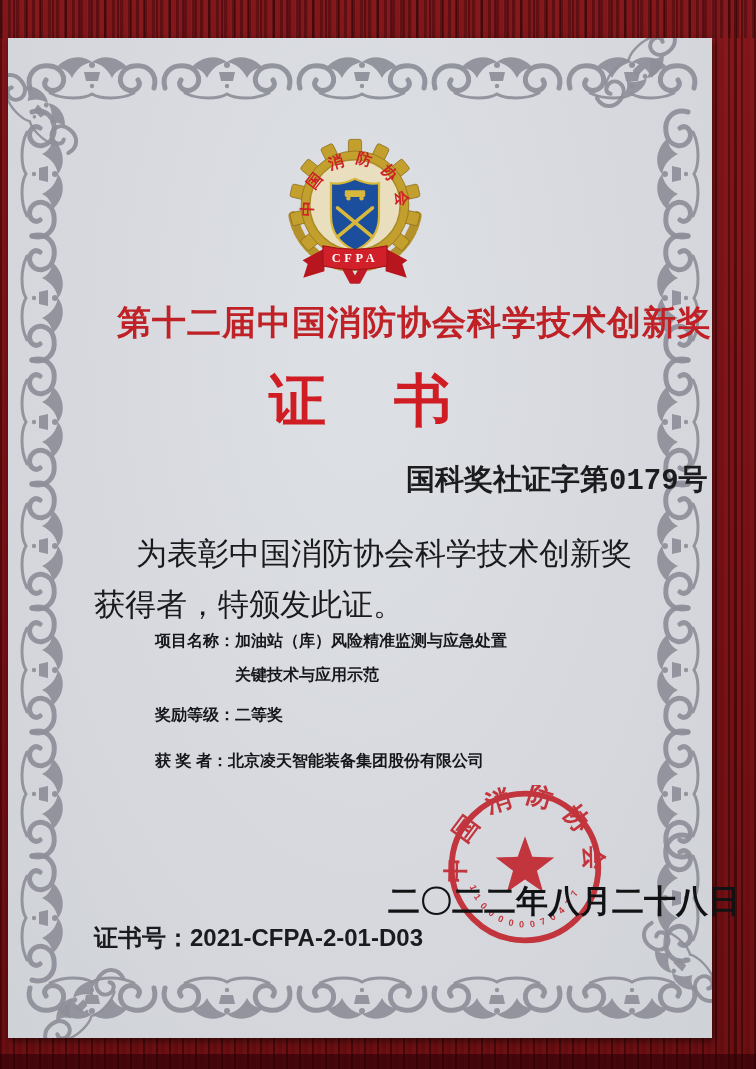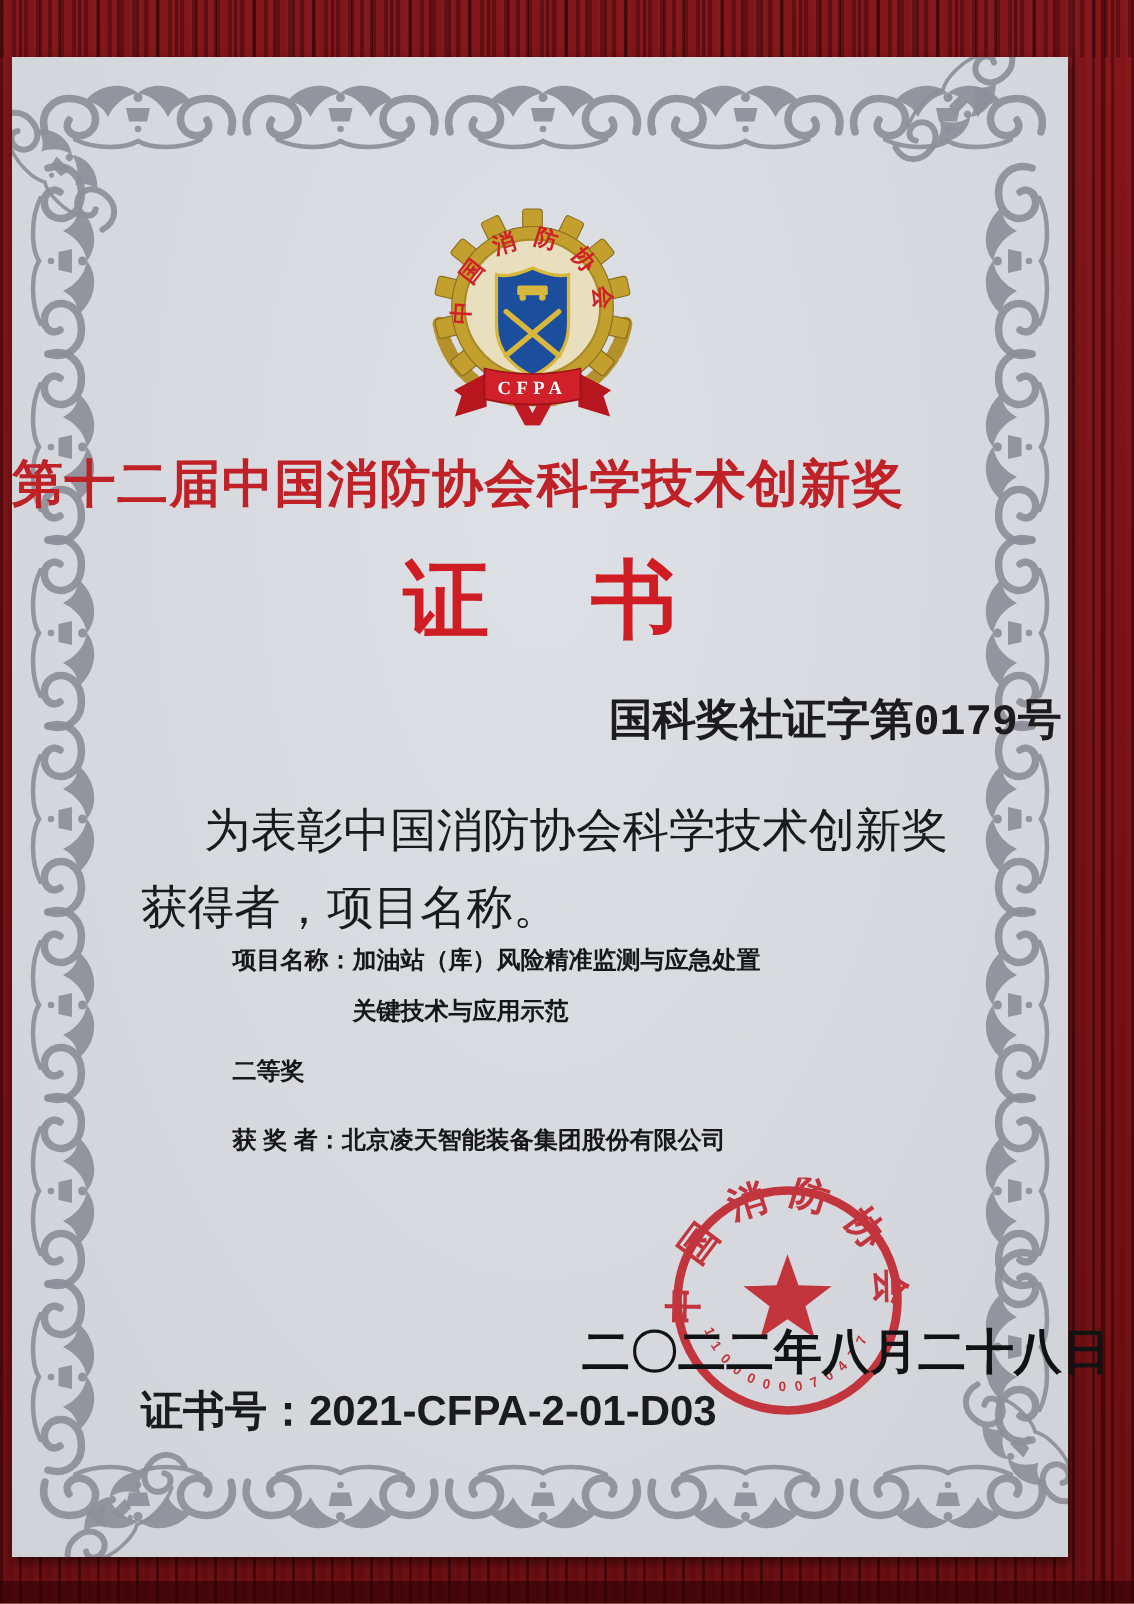--- a/index.html
+++ b/index.html
@@ -28,21 +28,21 @@
   .paper{
     position:absolute;left:8px;top:38px;width:704px;height:1000px;
     background:radial-gradient(ellipse at 50% 30%, #dde0e4 0%, #d6d8dd 60%, #cfd2d7 100%);
     box-shadow:2px 3px 7px rgba(0,0,0,.5);
   }
   .border-svg{position:absolute;left:0;top:0;width:704px;height:1000px;}
 
   .emblem{position:absolute;left:274px;top:97px;width:146px;height:150px;}
 
   .award-title{
-    position:absolute;left:0;top:262px;width:704px;text-align:left;
+    position:absolute;left:0;top:262px;width:704px;text-align:right;
     font-size:34px;font-weight:bold;color:var(--title-red);
     letter-spacing:1px;white-space:nowrap;
   }
   .cert-title{
     position:absolute;left:0;top:333px;width:704px;
     display:flex;justify-content:center;gap:68px;
     font-size:57px;font-weight:bold;color:var(--cert-red);
     font-family:"Liberation Sans", sans-serif;line-height:1.05;
   }
   .issue-no{
@@ -65,21 +65,21 @@
   .f-winner{top:706px;align-items:flex-end;}
 
   .seal{position:absolute;left:435px;top:747px;width:164px;height:164px;opacity:.88;}
   .date-line{
     position:absolute;left:380px;top:842px;
     font-size:32px;font-weight:bold;color:#111214;letter-spacing:0px;white-space:nowrap;
   }
   .cert-no{
     position:absolute;left:86px;top:884px;
     font-family:"Liberation Sans", sans-serif;
-    font-size:28px;font-weight:bold;color:#1a1b1e;white-space:nowrap;
+    font-size:24px;font-weight:bold;color:#1a1b1e;white-space:nowrap;
   }
 </style>
 </head>
 <body>
 
 <div class="stage">
   <div class="wood-top-band"></div>
   <div class="wood-seam"></div>
   <div class="wood-bottom"></div>
 
@@ -191,31 +191,32 @@
 
     <div class="award-title">第十二届中国消防协会科学技术创新奖</div>
     <div class="cert-title">
       <span>证</span>
       <span>书</span>
     </div>
     <div class="issue-no">国科奖社证字第0179号</div>
 
     <div class="body-text">
       <div class="l1">为表彰中国消防协会科学技术创新奖</div>
-      <div class="l2">获得者，项目名称。</div>
+      <div class="l2">获得者，特颁发此证。</div>
     </div>
 
     <div class="field f-project">
       <span class="lbl">项目名称：</span>
       <span class="val">
         <div>加油站（库）风险精准监测与应急处置</div>
         <div>关键技术与应用示范</div>
       </span>
     </div>
     <div class="field f-grade">
+      <span class="lbl">奖励等级：</span>
       <span class="val">二等奖</span>
     </div>
     <div class="field f-winner">
       <span class="lbl">获 奖 者：</span>
       <span class="val">北京凌天智能装备集团股份有限公司</span>
     </div>
 
     <svg class="seal" viewBox="0 0 170 170">
       <g fill="#c01f28">
         <circle cx="85" cy="85" r="76" fill="none" stroke="#c01f28" stroke-width="6"></circle>

